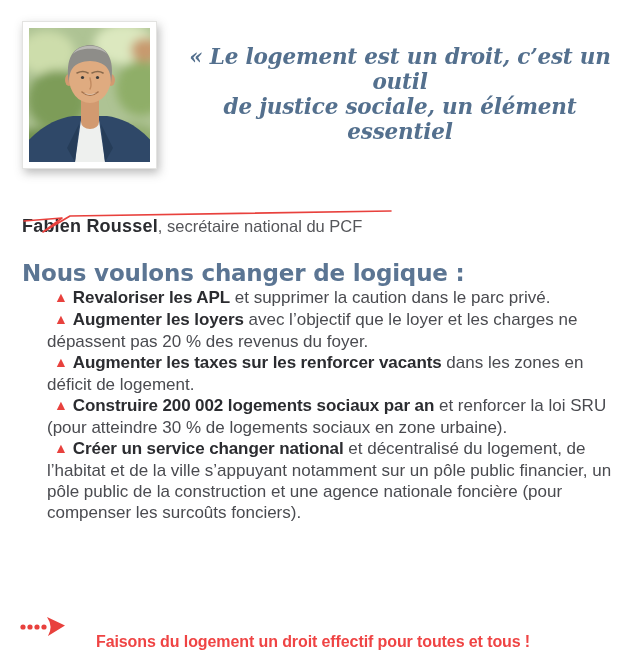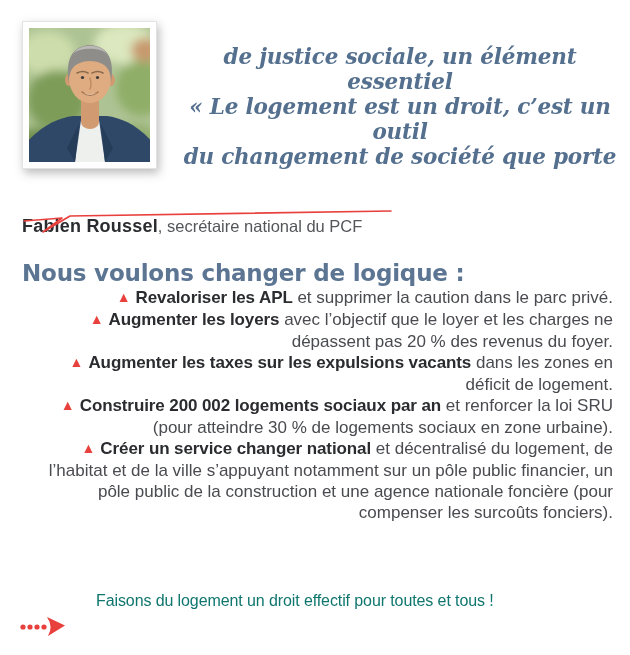--- a/index.html
+++ b/index.html
@@ -42,34 +42,34 @@
   
   .heading{
     position:absolute;left:22px;top:260px;
     font-size:23px;font-weight:bold;
     color:#5b7593;letter-spacing:-0.2px;
     font-family:"DejaVu Sans", sans-serif;
   }
   
   .bullets{
     position:absolute;left:47px;top:287px;width:566px;
-    font-size:17px;line-height:21px;color:#4a4b50;text-align:right;
+    font-size:17px;line-height:21px;color:#4a4b50;
   }
   .bullets p{margin:0;text-indent:7px;}
   .tri{
     color:#e8413d;font-size:14px;
     display:inline-block;text-indent:0;
     margin-right:5px;transform:translateY(-1px);
   }
   .lead{font-weight:bold;color:#2b2c30;letter-spacing:-0.1px;}
   
   .footer-arrow{position:absolute;left:19px;top:611px;}
   .slogan{
-    position:absolute;left:96px;top:592px;width:500px;
-    font-weight:normal;font-size:16px;color:#0f766e;
+    position:absolute;left:96px;top:633px;width:500px;
+    font-weight:bold;font-size:16px;color:#ef4444;
     letter-spacing:-0.1px;
   }
 </style>
 </head>
 <body>
 
 <div class="page">
 
   <div class="photo-frame">
     <svg viewBox="0 0 121 134" width="121" height="134">
@@ -107,37 +107,36 @@
         <circle cx="53.5" cy="49.5" r="1.6" fill="#3a3a3a"></circle>
         <circle cx="68.5" cy="49.5" r="1.6" fill="#3a3a3a"></circle>
         <path d="M61,50 q2,8 0,11" stroke="#c18a60" stroke-width="1.4" fill="none" stroke-linecap="round"></path>
         <path d="M53,64 q8,6.5 16,0" stroke="#a4714b" stroke-width="1.6" fill="none" stroke-linecap="round"></path>
         <path d="M54,64.5 q7,3.5 14,0 q-7,4.5 -14,0 Z" fill="#f4efe8"></path>
       </g>
     </svg>
   </div>
 
   <div class="quote">
+    <div>« Le logement est un droit, c’est un outil</div>
     <div>de justice sociale, un élément essentiel</div>
-    <div>« Le logement est un droit, c’est un outil</div>
-    <div>du changement de société que porte</div>
   </div>
 
   <div class="caption"><span class="name">Fabien Roussel</span><span>, secrétaire national du PCF</span></div>
 
   <svg class="red-underline" width="372" height="28" viewBox="0 0 372 28">
     <path d="M2,15 L40,12 L21,26 L48,10 L369,5" stroke="#e8413d" stroke-width="1.6" fill="none" stroke-linejoin="round" stroke-linecap="round"></path>
   </svg>
 
   <div class="heading">Nous voulons changer de logique :</div>
 
   <div class="bullets">
     <p><span class="tri">▲</span><span class="lead">Revaloriser les APL</span><span> et supprimer la caution dans le parc privé.</span></p>
     <p><span class="tri">▲</span><span class="lead">Augmenter les loyers</span><span> avec l’objectif que le loyer et les charges ne dépassent pas 20 % des revenus du foyer.</span></p>
-    <p><span class="tri">▲</span><span class="lead">Augmenter les taxes sur les expulsions vacants</span><span> dans les zones en déficit de logement.</span></p>
+    <p><span class="tri">▲</span><span class="lead">Augmenter les taxes sur les renforcer vacants</span><span> dans les zones en déficit de logement.</span></p>
     <p><span class="tri">▲</span><span class="lead">Construire 200 002 logements sociaux par an</span><span> et renforcer la loi SRU (pour atteindre 30 % de logements sociaux en zone urbaine).</span></p>
     <p><span class="tri">▲</span><span class="lead">Créer un service changer national</span><span> et décentralisé du logement, de l’habitat et de la ville s’appuyant notamment sur un pôle public financier, un pôle public de la construction et une agence nationale foncière (pour compenser les surcoûts fonciers).</span></p>
   </div>
 
   <svg class="footer-arrow" width="48" height="28" viewBox="0 0 48 28">
     <circle cx="4" cy="16" r="2.6" fill="#e8413d"></circle>
     <circle cx="11" cy="16" r="2.6" fill="#e8413d"></circle>
     <circle cx="18" cy="16" r="2.6" fill="#e8413d"></circle>
     <circle cx="25" cy="16" r="2.6" fill="#e8413d"></circle>
     <path d="M28,6 L46,14.5 L29,25 Q34.5,15.5 28,6 Z" fill="#e8413d"></path>

